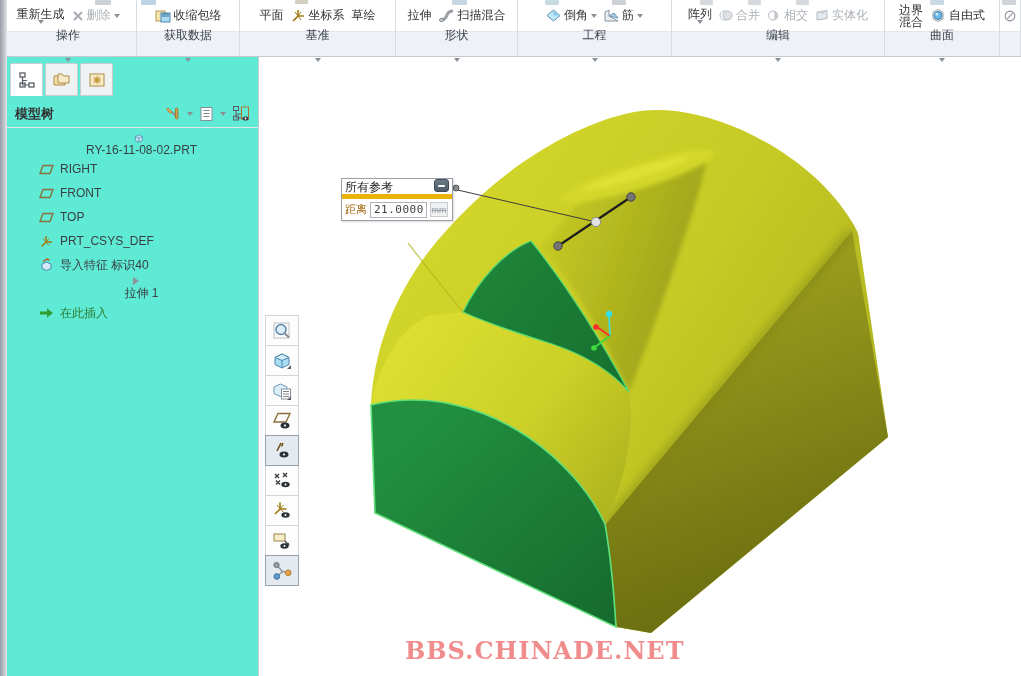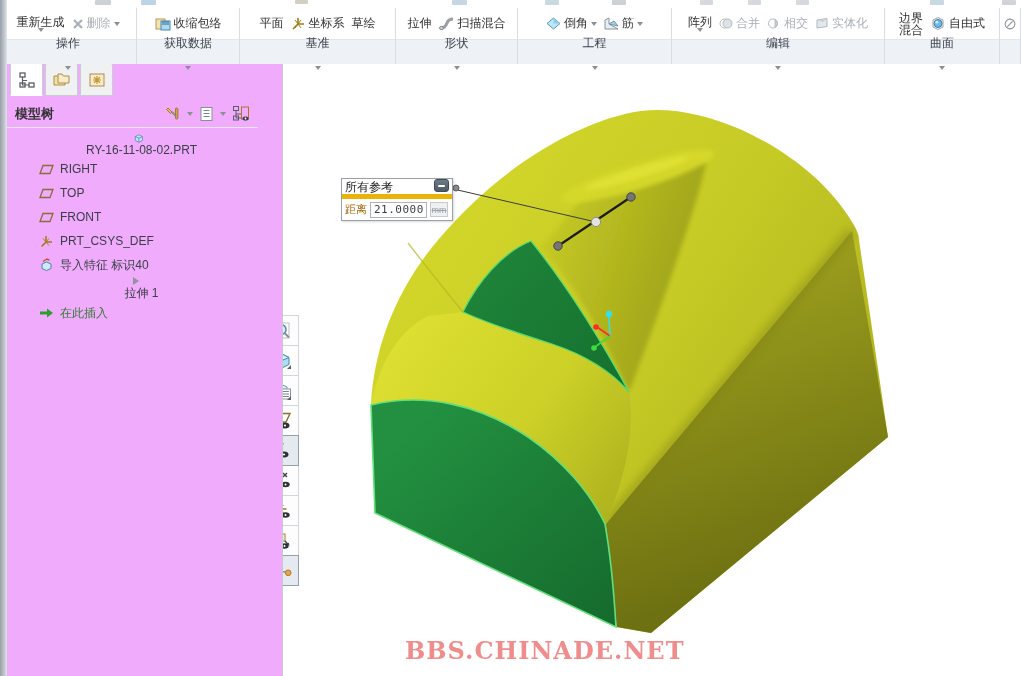--- a/index.html
+++ b/index.html
@@ -7,36 +7,36 @@
               font-family:"Liberation Sans","DejaVu Sans",sans-serif; }
   .stage { position:absolute; left:0; top:0; width:1021px; height:676px; background:#fff; }
 
   
   .edge-strip { position:absolute; left:0; top:0; width:7px; height:676px;
                 background:linear-gradient(90deg,#989ea7,#c9cdd3 70%,#e2e5e9); z-index:9; }
 
   
   .ribbon { position:absolute; left:0; top:0; width:1021px; height:57px; background:#fff;
             border-bottom:1px solid #c6cad0; z-index:8; }
-  .rgroups { position:absolute; left:0; top:0; height:56px; display:flex;margin-top:8px; }
+  .rgroups { position:absolute; left:0; top:0; height:56px; display:flex; }
   .rgroup { position:relative; height:56px; border-right:1px solid #d9dce0; }
   .rgroup .row1 { height:31px; display:flex; align-items:center; justify-content:center; gap:7px; padding:0 4px; }
   .rgroup .row2 { height:25px; background:#eef1f5; display:flex; align-items:center; justify-content:center;
                   font-size:12px; color:#3e4550; border-top:1px solid #e2e5ea;flex-direction:column; }
   .ritem { display:flex; align-items:center; gap:3px; font-size:12px; color:#333; white-space:nowrap; }
   .ritem.disabled { color:#aab0b6; }
   .ritem.stack { flex-direction:column; gap:0; line-height:12px; }
   .ritem.twoline { flex-direction:column; gap:0; line-height:12px; font-size:12px; }
   .caret { width:0; height:0; border-left:3px solid transparent; border-right:3px solid transparent;
            border-top:4px solid #8a9098; display:inline-block; }
   .ricon { display:inline-block; }
   .clip-frag { position:absolute; top:0; border-radius:1px; }
 
   
-  .nav { position:absolute; left:7px; top:57px; width:276px; height:619px; background:#f0abfc;
+  .nav { position:absolute; left:7px; top:57px; width:252px; height:619px; background:#5eead4;
          border-right:1px solid #c6cad0; z-index:7; }
   .nav-tabs { position:absolute; left:3px; top:6px; display:flex; gap:2px; }
   .nav-tab { width:33px; height:33px; background:#f0f1f3; border:1px solid #c9cdd2; border-radius:2px 2px 0 0;
              display:flex; align-items:center; justify-content:center; }
   .nav-tab.active { background:#fff; border-bottom-color:#fff; }
   .nav-head { position:absolute; left:0; top:43px; width:251px; height:28px; display:flex; align-items:center;
               padding:0 8px; border-bottom:1px solid #e4e7ea; }
   .nav-title { font-weight:bold; font-size:13px; color:#333; flex:0 0 auto; }
   .nav-head-icons { margin-left:auto; display:flex; align-items:center; gap:6px; }
   .tree { position:absolute; left:0; top:76px; width:251px; }
@@ -426,27 +426,27 @@
       <div class="trow t-ind1">
         <svg width="15" height="11" viewBox="0 0 15 11">
           <path d="M4 1.5 L14 1.5 L11 9.5 L1 9.5 Z" fill="none" stroke="#8a6d3b" stroke-width="1.3"></path>
           </svg>
         <span class="lbl">RIGHT</span>
       </div>
       <div class="trow t-ind1">
         <svg width="15" height="11" viewBox="0 0 15 11">
           <path d="M4 1.5 L14 1.5 L11 9.5 L1 9.5 Z" fill="none" stroke="#8a6d3b" stroke-width="1.3"></path>
           </svg>
-        <span class="lbl">TOP</span>
+        <span class="lbl">FRONT</span>
       </div>
       <div class="trow t-ind1">
         <svg width="15" height="11" viewBox="0 0 15 11">
           <path d="M4 1.5 L14 1.5 L11 9.5 L1 9.5 Z" fill="none" stroke="#8a6d3b" stroke-width="1.3"></path>
           </svg>
-        <span class="lbl">FRONT</span>
+        <span class="lbl">TOP</span>
       </div>
       <div class="trow t-ind1">
         <svg width="15" height="13" viewBox="0 0 15 13">
           <path d="M7 7 L7 1 M7 7 L2.5 11.5 M7 7 L13 7" stroke="#a07c14" stroke-width="1.5"></path>
           <path d="M4 3.5 L10 10.5 M10 3.5 L4 10.5" stroke="#a07c14" stroke-width="0.9"></path>
           </svg>
         <span class="lbl">PRT_CSYS_DEF</span>
       </div>
       <div class="trow t-ind1">
         <svg width="15" height="14" viewBox="0 0 15 14">

